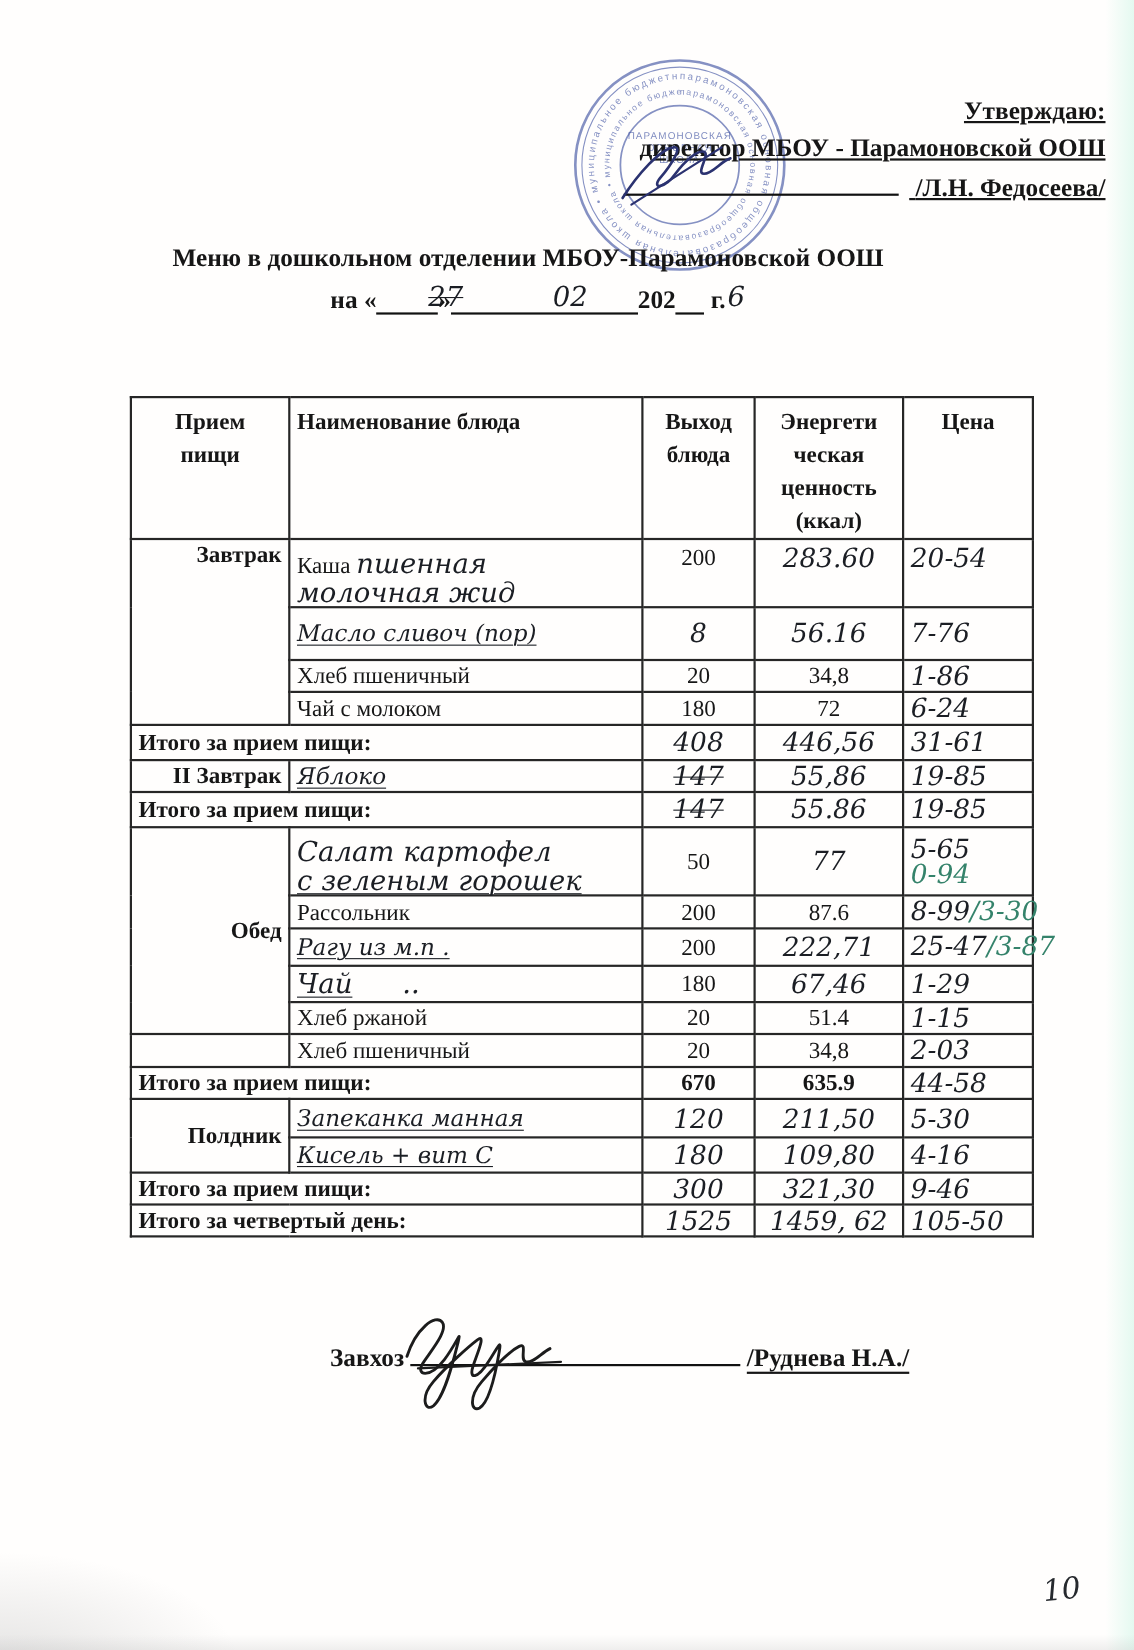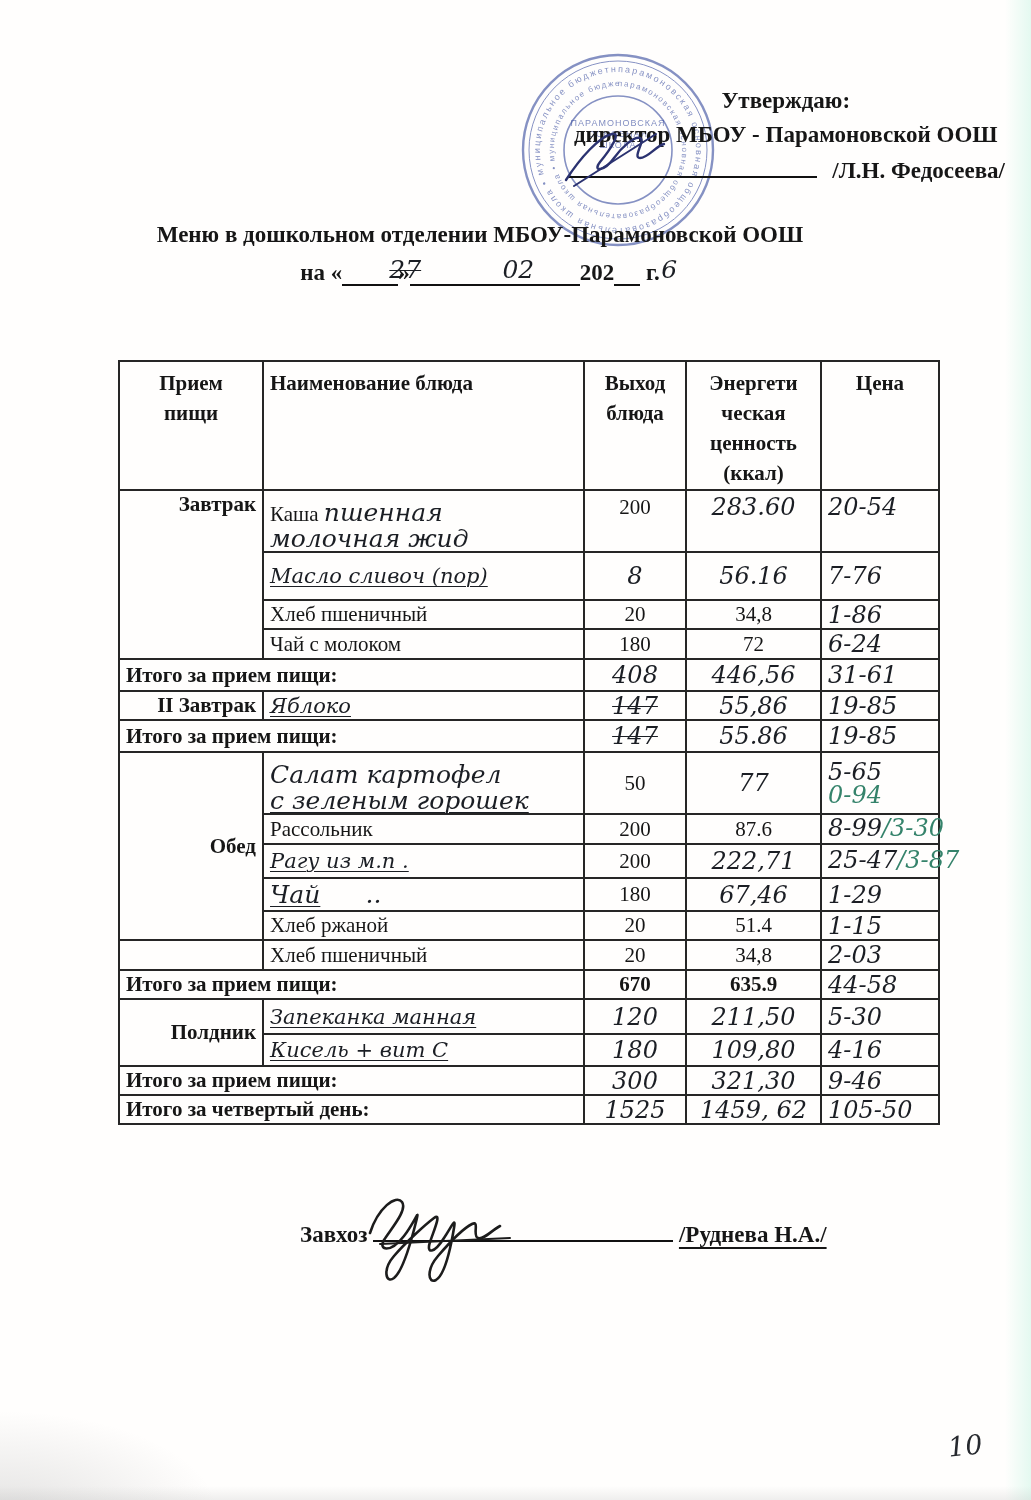--- a/index.html
+++ b/index.html
@@ -17,22 +17,22 @@
     background:linear-gradient(to bottom, rgba(255,255,255,0), rgba(190,190,190,.25));}
 
   .b{font-weight:bold;}
   .typed{font-family:"Liberation Serif",serif;}
   .hw{font-family:"DejaVu Serif",serif;font-style:italic;color:#1b1e24;}
   .hw-u{text-decoration:underline;text-decoration-thickness:1px;text-underline-offset:3px;}
   .strike{text-decoration:line-through;text-decoration-thickness:1px;}
   .green{color:#35836b;}
 
   
-  .approval{position:absolute;top:84px;right:26px;text-align:center;
-    font-size:23px;font-weight:bold;line-height:34px;}
+  .approval{position:absolute;top:84px;right:26px;text-align:right;
+    font-size:23px;font-weight:bold;line-height:34px;text-decoration:underline;}
   .approval .sig-underline{display:inline-block;width:250px;border-bottom:2px solid #111;
     height:24px;margin-right:10px;}
   .director-sig{position:absolute;left:560px;top:128px;}
 
   
   .stamp{position:absolute;left:518px;top:50px;width:200px;height:200px;
     opacity:.62;filter:blur(.3px);}
   .stamp-center{position:absolute;left:518px;top:118px;width:200px;text-align:center;
     font-size:9px;line-height:11px;color:#3c4fa0;letter-spacing:1px;
     text-transform:uppercase;opacity:.65;font-family:"Liberation Sans",sans-serif;}

